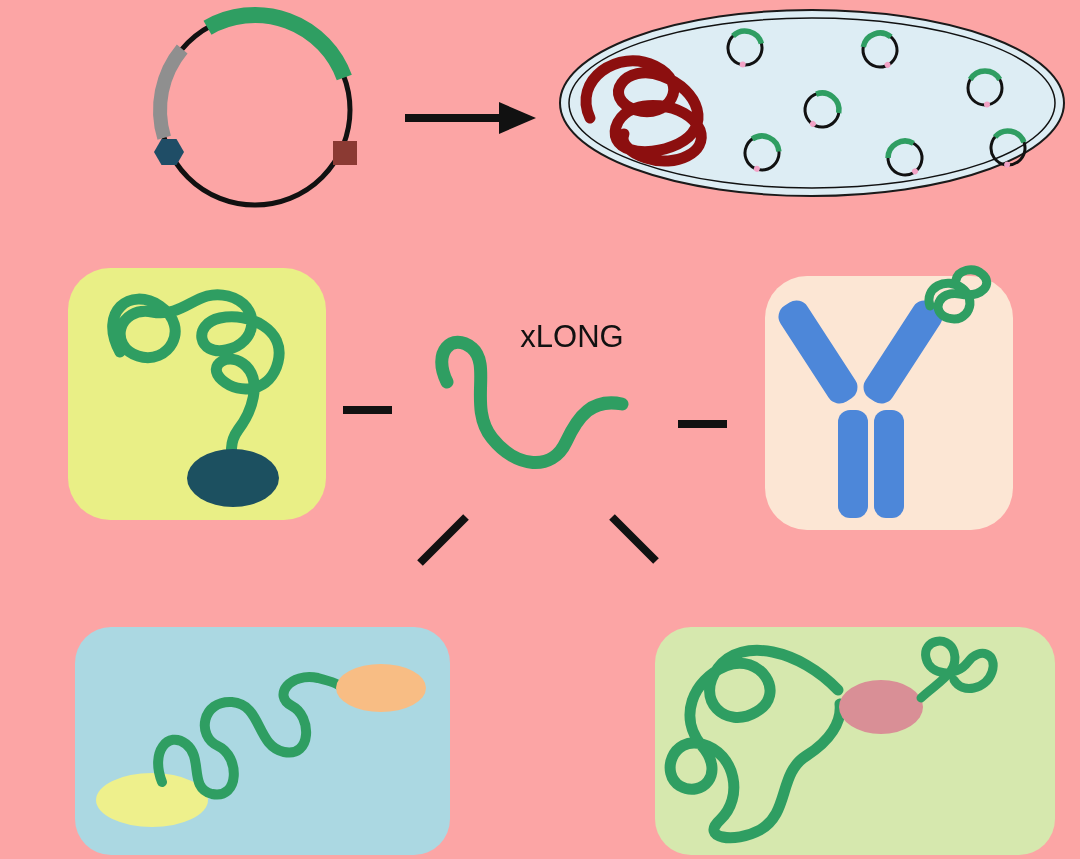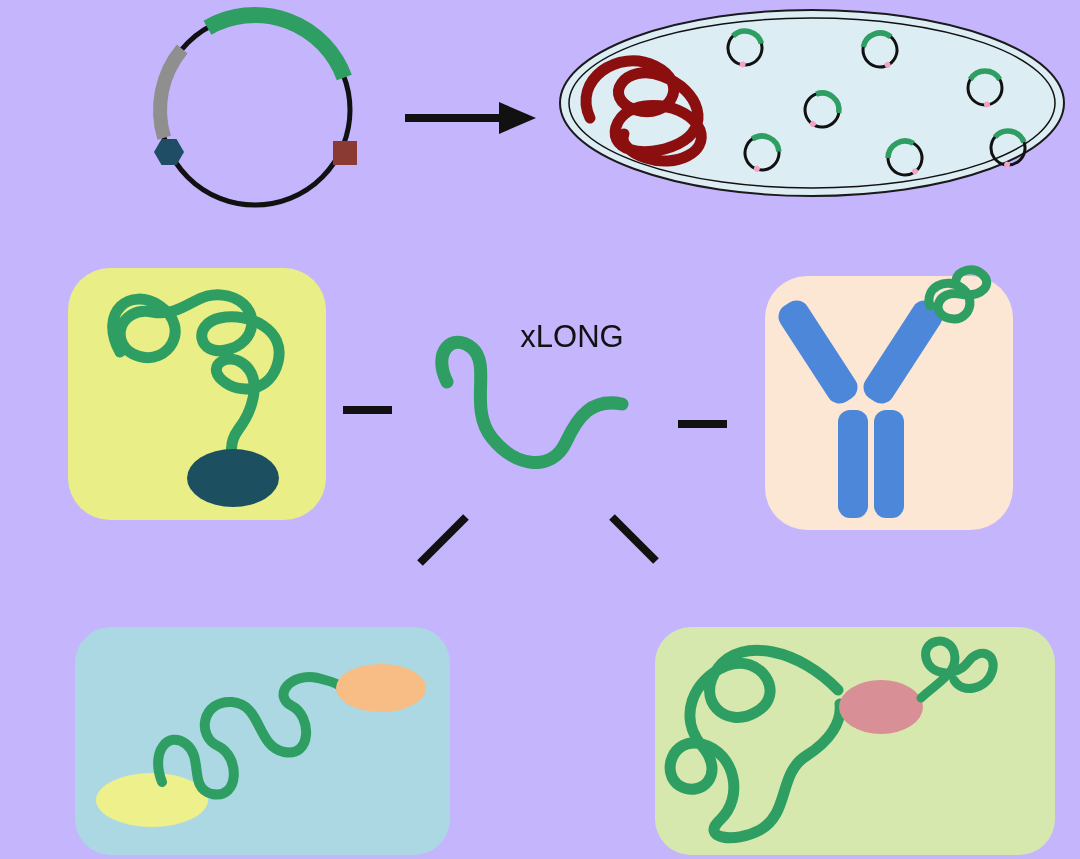--- a/index.html
+++ b/index.html
@@ -1,16 +1,16 @@
 <!DOCTYPE html>
 <html><head>
 <meta charset="utf-8">
 <style>
   html,body{margin:0;padding:0;background:#ffffff;}
-  .canvas{position:relative;width:1080px;height:859px;background:#c4b5fd;overflow:hidden;}
+  .canvas{position:relative;width:1080px;height:859px;background:#fca5a5;overflow:hidden;}
   svg{display:block;}
   .ink{stroke:#111111;fill:none;}
   .squiggle{fill:none;stroke-linecap:round;stroke-linejoin:round;}
   .segment{fill:none;stroke-linecap:butt;}
   text.label{font-family:"Liberation Sans","DejaVu Sans",sans-serif;fill:#111111;}
 </style>
 </head>
 <body>
 
 <div class="canvas">

